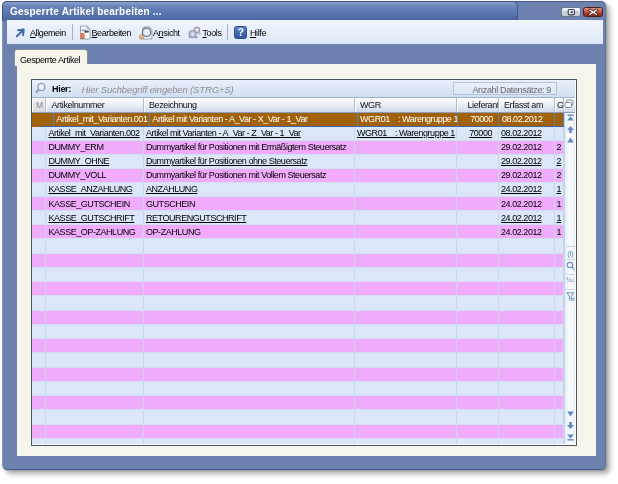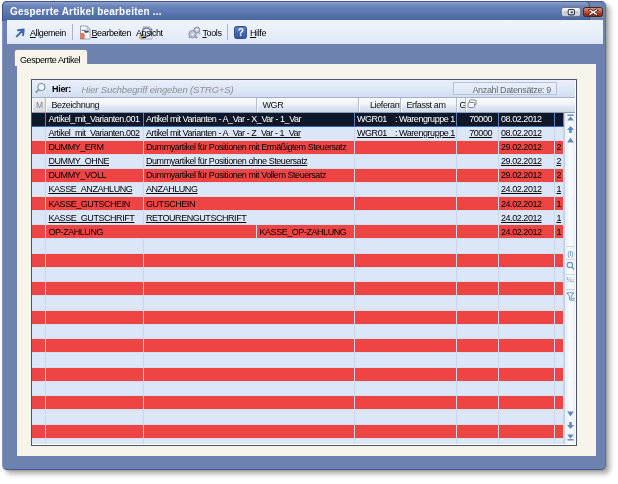--- a/index.html
+++ b/index.html
@@ -1,21 +1,21 @@
 <!DOCTYPE html>
 <html><head>
 <meta charset="utf-8">
 <style>
 * { margin:0; padding:0; box-sizing:border-box; }
 html,body { width:618px; height:484px; background:#ffffff; overflow:hidden;
   font-family:"Liberation Sans", sans-serif; }
 #win { position:absolute; left:2px; top:1px; width:604px; height:469px;
   background:#6d82ae; border:1px solid; border-color:#46588d #5d6f9e #46588d #8097c8; border-radius:5px;
   box-shadow: 4px 4px 5px rgba(110,110,110,.55), 1px 1px 2px rgba(120,120,120,.4); }
-#titlebar { position:absolute; left:-1px; top:-1px; width:588px; height:20px;
+#titlebar { position:absolute; left:-1px; top:-1px; width:516px; height:20px;
   background:linear-gradient(180deg,#8da2cc 0%,#6a84ba 22%,#5c78b1 55%,#506ca6 80%,#48639c 100%);
   border:1px solid #41548a; border-bottom:none; border-radius:5px 5px 0 0; }
 #title { position:absolute; left:7px; top:4px; font-size:10px; font-weight:bold;
   color:#ffffff; letter-spacing:0.2px; white-space:nowrap; }
 .tbtn { position:absolute; top:4.5px; width:20.5px; height:10.5px; border-radius:2.5px; }
 #btn-gray { left:557.5px; background:linear-gradient(180deg,#f4f5f7 0%,#dcdfe5 45%,#c3c8d2 100%);
   border:1px solid #6f7685; }
 #btn-red { left:579.5px; background:linear-gradient(180deg,#d7917f 0%,#c05a42 45%,#a03322 75%,#8e2a1a 100%);
   border:1px solid #47211a; }
 #toolbar { position:absolute; left:4px; top:18px; width:596px; height:24px;
@@ -48,23 +48,23 @@
   border-bottom:1px solid #8e9fb9; }
 .hc { height:14px; border-right:1px solid #aebdd2; box-shadow:inset 1px 0 0 #ffffff;
   font-size:9px; letter-spacing:-0.4px; color:#101010; padding:2px 0 0 5.5px;
   white-space:nowrap; overflow:hidden; }
 #rows { position:absolute; left:0; top:32.5px; width:543px; height:331px; background:#fff; overflow:hidden; }
 .row { display:flex; width:531.5px; height:14.1px; }
 .erow { display:flex; width:531.5px; height:14.25px; }
 .c { height:100%; border-right:1px solid #c9d7ea; border-bottom:1px solid #d3dfef;
   font-size:9px; letter-spacing:-0.45px; color:#000; padding:1.5px 0 0 2.5px;
   white-space:nowrap; overflow:hidden; }
-.w { background:#ef4444; }
+.w { background:#f0abfc; }
 .b { background:#dbe7f8;text-decoration:underline; }
-.sel { background:#0f172a; }
+.sel { background:#a16207;padding-left:8px; }
 .sel .c { color:#ffffff; border-right-color:#5c80b8; border-bottom-color:#3c67a8; }
 .cm { width:14px; }
 .ca { width:97.5px; }
 .cb { width:211px; }
 .cw { width:102px; }
 .cl { width:42px; text-align:right; padding-right:5.5px; padding-left:0; }
 .ce { width:56px; }
 .cg { width:9px; padding-left:2px; }
 #vsb { position:absolute; right:0; top:0; width:11.5px; height:331px;
   background:linear-gradient(90deg,#e7eef6 0%,#f9fbfd 45%,#f2f6fa 80%,#e3eaf3 100%);
@@ -111,21 +111,21 @@
     </div>
     <div class="titem" style="left:84.5px;"><span class="u">B</span>earbeiten</div>
     <div class="titem" style="left:132px; top:5.5px;">
       <svg width="14" height="14" viewBox="0 0 14 14">
         <path d="M4 1 L11 1 L13 3 L13 13 L4 13 Z" fill="#eef2f8" stroke="#98a2b2" stroke-width="0.9"></path>
         <circle cx="7.6" cy="6.2" r="4.2" fill="rgba(233,240,250,0.7)" stroke="#6d7f96" stroke-width="1.4"></circle>
         <circle cx="2.6" cy="11" r="2.3" fill="#d9b887" stroke="#b08f55" stroke-width="0.7"></circle>
         <line x1="4.2" y1="9.4" x2="5.1" y2="8.6" stroke="#8c97a9" stroke-width="1.4"></line>
       </svg>
     </div>
-    <div class="titem" style="left:129px;">A<span class="u">n</span>sicht</div>
+    <div class="titem" style="left:146px;">A<span class="u">n</span>sicht</div>
     <div class="titem" style="left:181px; top:6px;">
       <svg width="13" height="13" viewBox="0 0 13 13">
         <circle cx="8.9" cy="3.9" r="2.9" fill="#c9c9dd" stroke="#8f8fa8" stroke-width="1"></circle>
         <circle cx="8.9" cy="3.9" r="1.1" fill="#eef0f6"></circle>
         <circle cx="4.6" cy="8.1" r="3.7" fill="#bebed4" stroke="#8f8fa8" stroke-width="1"></circle>
         <circle cx="4.6" cy="8.1" r="1.4" fill="#e8eaf2"></circle>
         <circle cx="8.3" cy="11.2" r="1.2" fill="#9a9ab4"></circle>
         <circle cx="11.5" cy="7.6" r="1" fill="#9a9ab4"></circle>
         <circle cx="1.6" cy="11.2" r="1" fill="#9a9ab4"></circle>
       </svg>
@@ -153,20 +153,21 @@
       <svg style="position:absolute;left:2px;top:2px;" width="13" height="13" viewBox="0 0 13 13">
         <circle cx="7.4" cy="5.0" r="3.5" fill="#eef4fb" stroke="#8494aa" stroke-width="1.2"></circle>
         <line x1="4.8" y1="7.6" x2="1.8" y2="10.6" stroke="#8494aa" stroke-width="1.7"></line>
       </svg>
       <div id="suche">Hier:</div>
       <div id="hint">Hier Suchbegriff eingeben (STRG+S)</div>
       <div id="anzbox">Anzahl Datensätze: 9</div>
     </div>
     <div id="headrow">
       <div class="hc cm" style="padding-left:4px; font-size:8.5px; color:#84848c; background:linear-gradient(180deg,#f4f4f6 0%,#e6e7ea 45%,#d6d8dd 100%);">M</div>
+      <div class="hc ca">Artikelnummer</div>
       <div class="hc cb">Bezeichnung</div>
       <div class="hc cw">WGR</div>
       <div class="hc cl" style="text-align:left; padding-left:11px;">Lieferant</div>
       <div class="hc ce">Erfasst am</div>
       <div class="hc cg" style="padding-left:2.5px;">G</div>
       <div class="hc" style="width:11.5px; border-right:none; padding:1px 0 0 0.5px;">
         <svg width="10" height="10" viewBox="0 0 10 10">
           <rect x="2.5" y="1" width="6.5" height="5" rx="1" fill="#f6f8fb" stroke="#7c889c" stroke-width="1"></rect>
           <rect x="1" y="3.5" width="6.5" height="5" rx="1" fill="#f6f8fb" stroke="#7c889c" stroke-width="1"></rect>
         </svg>
@@ -240,22 +241,22 @@
         <div class="c cm"></div>
           <div class="c ca">KASSE_GUTSCHRIFT</div>
           <div class="c cb">RETOURENGUTSCHRIFT</div>
           <div class="c cw"></div>
           <div class="c cl"></div>
           <div class="c ce">24.02.2012</div>
           <div class="c cg">1</div>
       </div>
       <div class="row w">
         <div class="c cm"></div>
+          <div class="c ca">KASSE_OP-ZAHLUNG</div>
           <div class="c cb">OP-ZAHLUNG</div>
-          <div class="c ca">KASSE_OP-ZAHLUNG</div>
           <div class="c cw"></div>
           <div class="c cl"></div>
           <div class="c ce">24.02.2012</div>
           <div class="c cg">1</div>
       </div>
       <div class="erow b">
           <div class="c cm"></div>
           <div class="c ca"></div>
           <div class="c cb"></div>
           <div class="c cw"></div>

